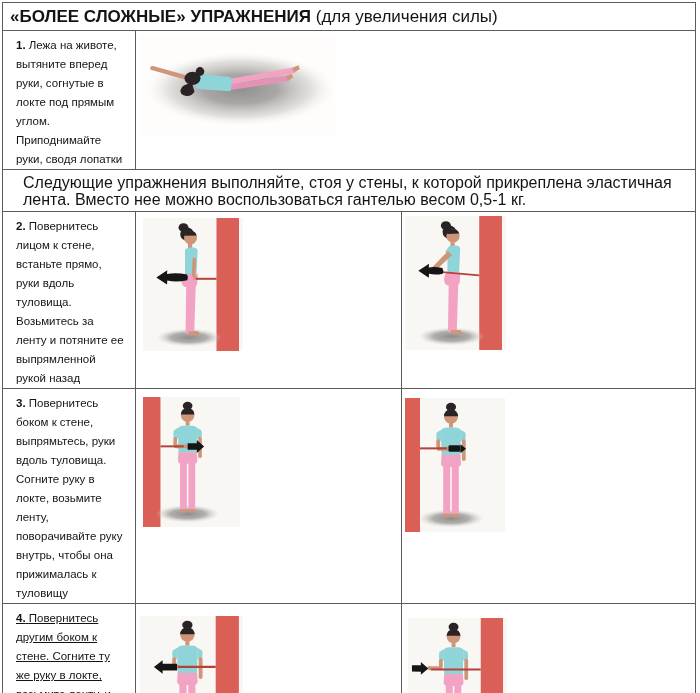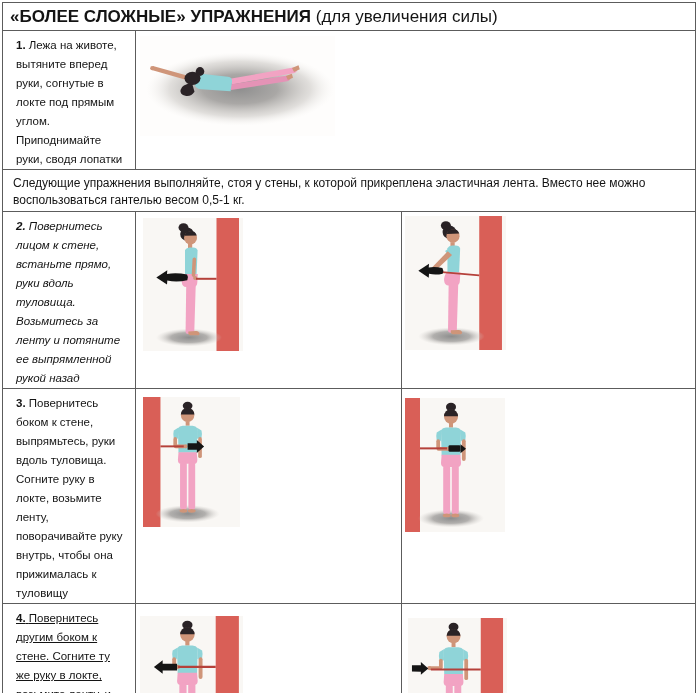--- a/index.html
+++ b/index.html
@@ -2,32 +2,32 @@
 <html><head>
 <meta charset="utf-8">
 <style>
   html,body{margin:0;padding:0;background:#ffffff;width:700px;height:693px;overflow:hidden;}
   body{font-family:"Liberation Sans", sans-serif;color:#141414;}
   table{border-collapse:collapse;table-layout:fixed;margin:2px 0 0 2px;width:694px;}
   td{border:1.5px solid #5c5c5c;vertical-align:top;overflow:hidden;padding:0;}
   .hdr{padding:6px 8px 0 7px;font-size:17px;line-height:15px;}
   .b{font-weight:bold;}
   .txt{padding:5px 8px 0 13px;font-size:11.5px;line-height:19px;}
-  .notecell{padding:5px 10px 0 10px;font-size:12px;line-height:16.5px;}
+  .notecell{padding:5px 10px 0 20px;font-size:16px;line-height:16.5px;}
   .footcell{padding:7px 8px 0 7px;font-size:11.5px;line-height:15px;}
   .fig{display:block;}
   .m-ex1{margin:5px 0 0 4px;}
   .m-ex2a{margin:6px 0 0 7px;}
   .m-ex2b{margin:4px 0 0 3px;}
   .m-ex3a{margin:8px 0 0 7px;}
   .m-ex3b{margin:9px 0 0 3px;}
   .m-ex4a{margin:12px 0 0 4px;}
   .m-ex4b{margin:14px 0 0 6px;}
   tr.h-hdr{height:28px;} tr.h-r1{height:115px;} tr.h-note{height:42px;}
-  tr.h-r2{height:149px;font-style:italic;} tr.h-r3{height:168px;} tr.h-r4{height:150px;text-decoration:underline;} tr.h-foot{height:30px;}
+  tr.h-r2{height:149px;} tr.h-r3{height:168px;} tr.h-r4{height:150px;text-decoration:underline;} tr.h-foot{height:30px;}
 </style>
 </head>
 <body>
 
 <table>
   <colgroup>
       <col style="width:133px">
       <col style="width:265px">
       <col style="width:294px">
     </colgroup>

